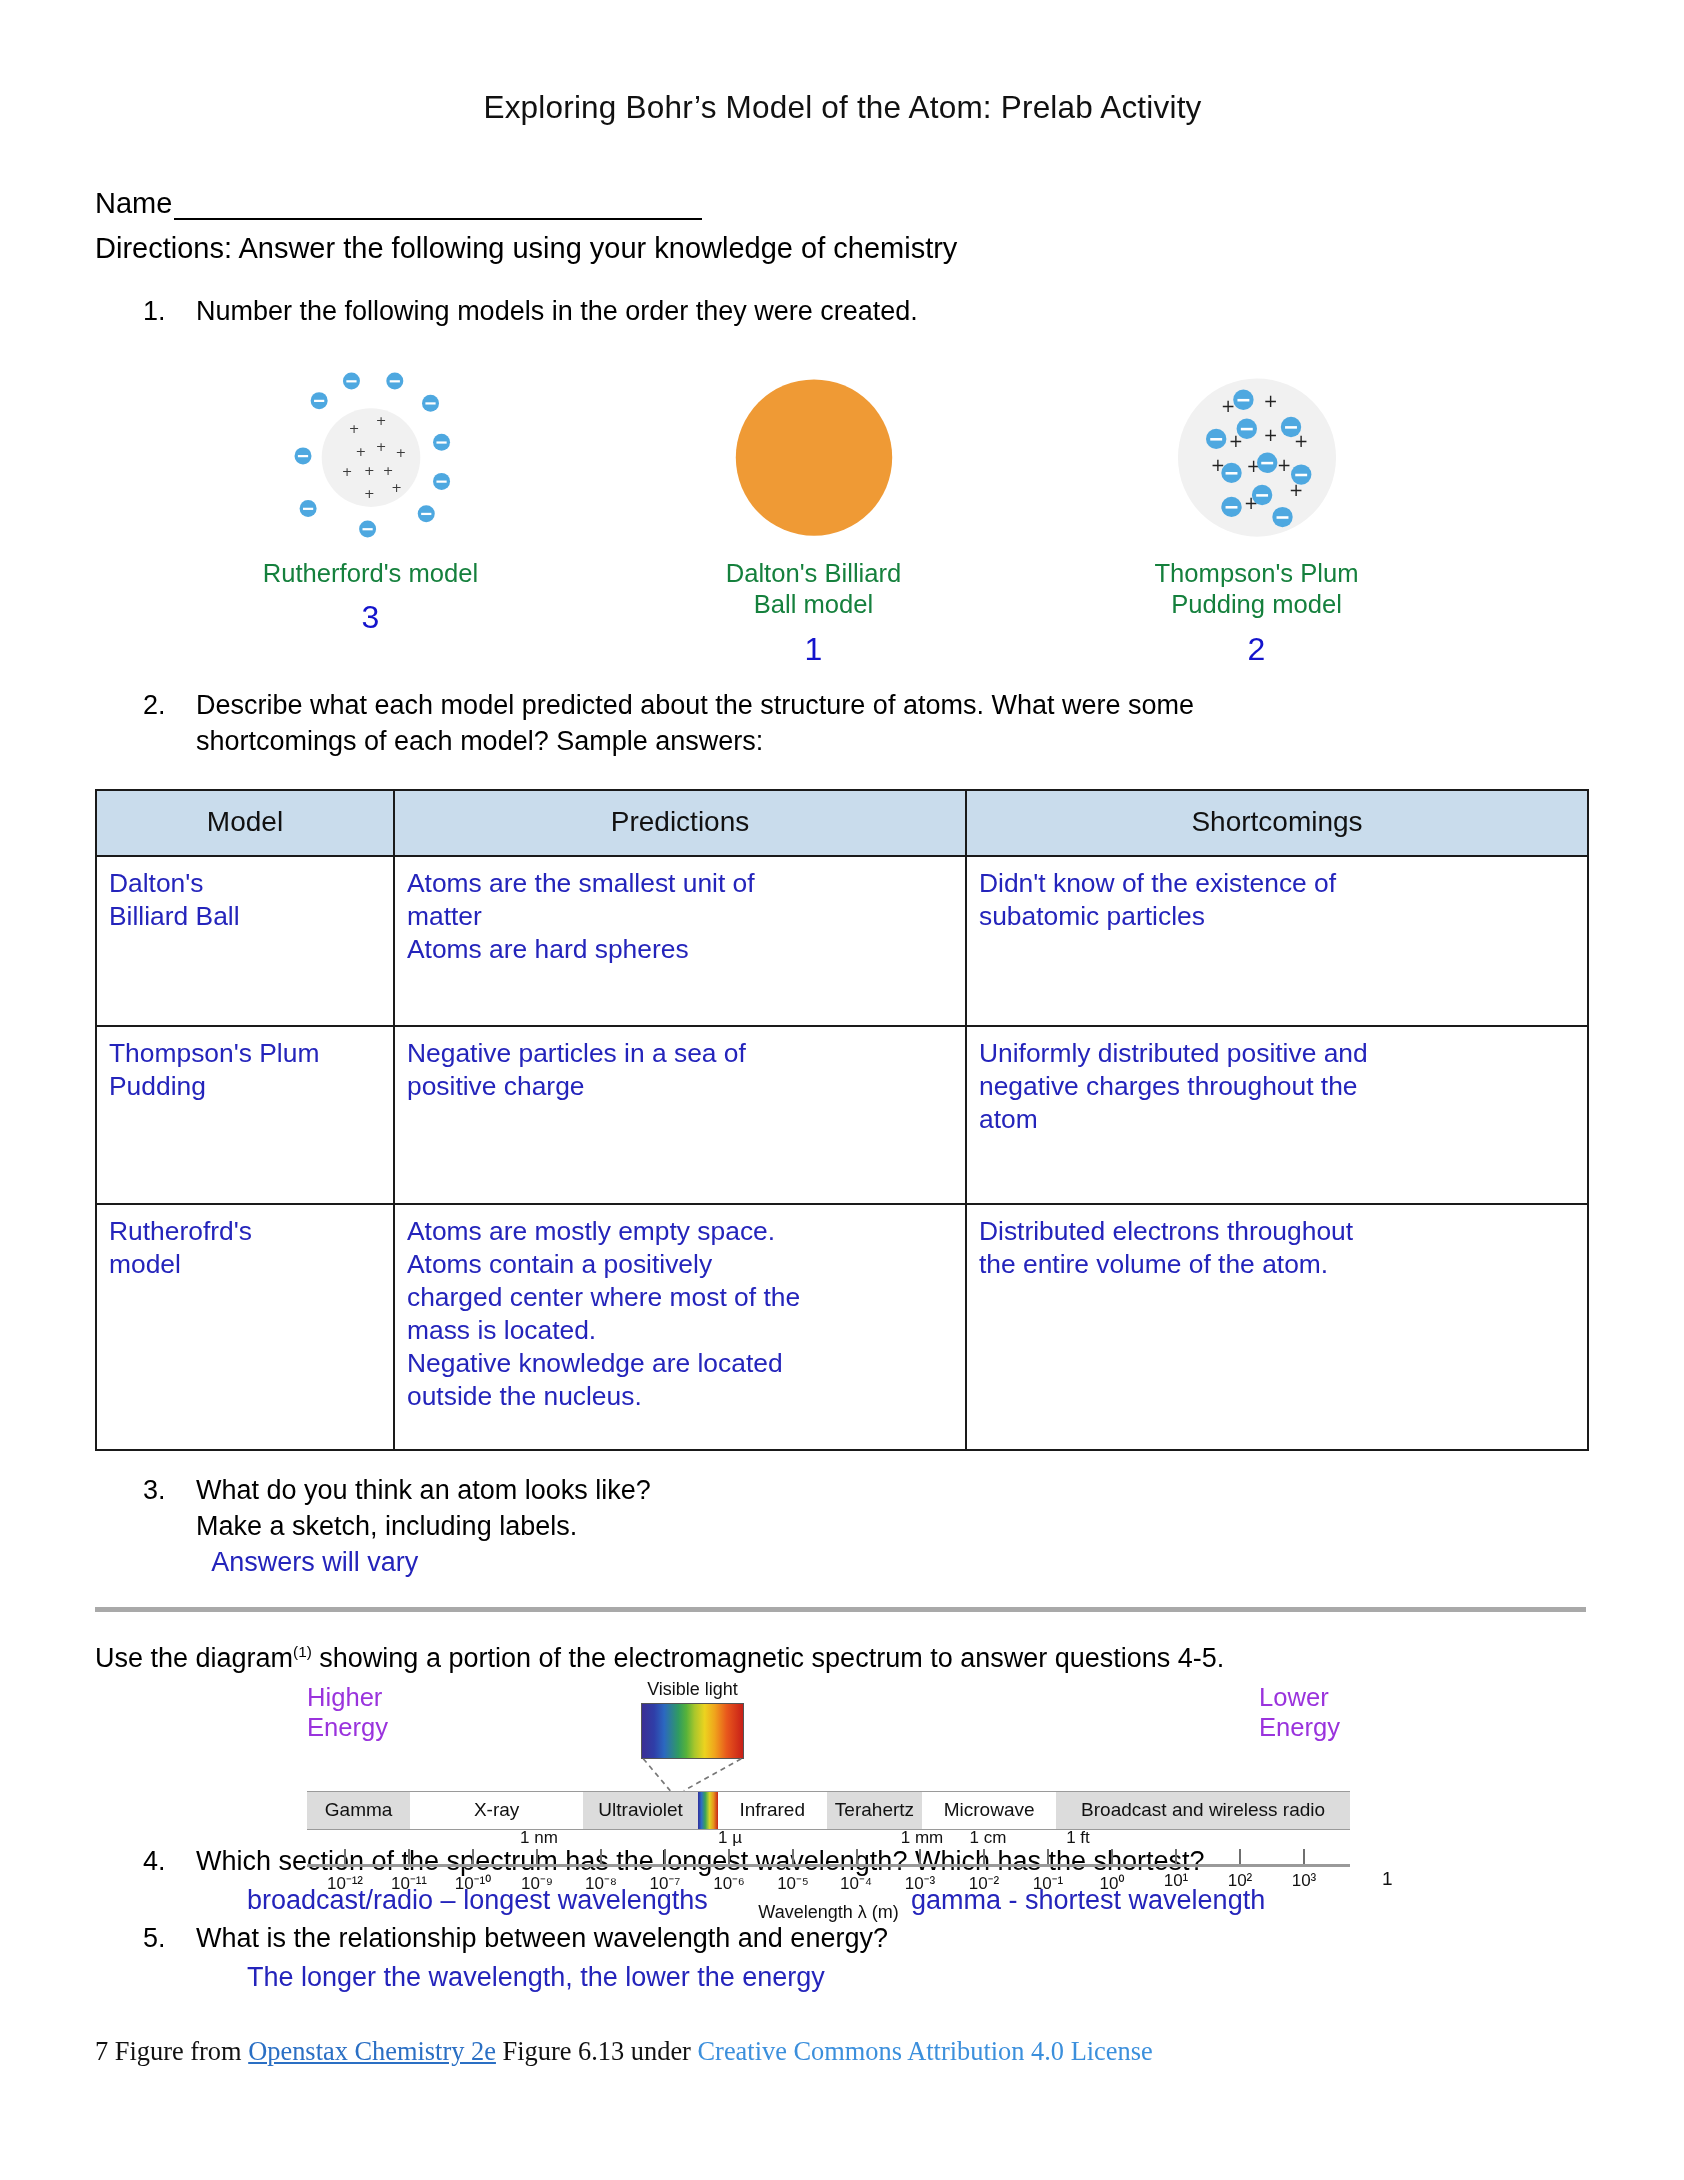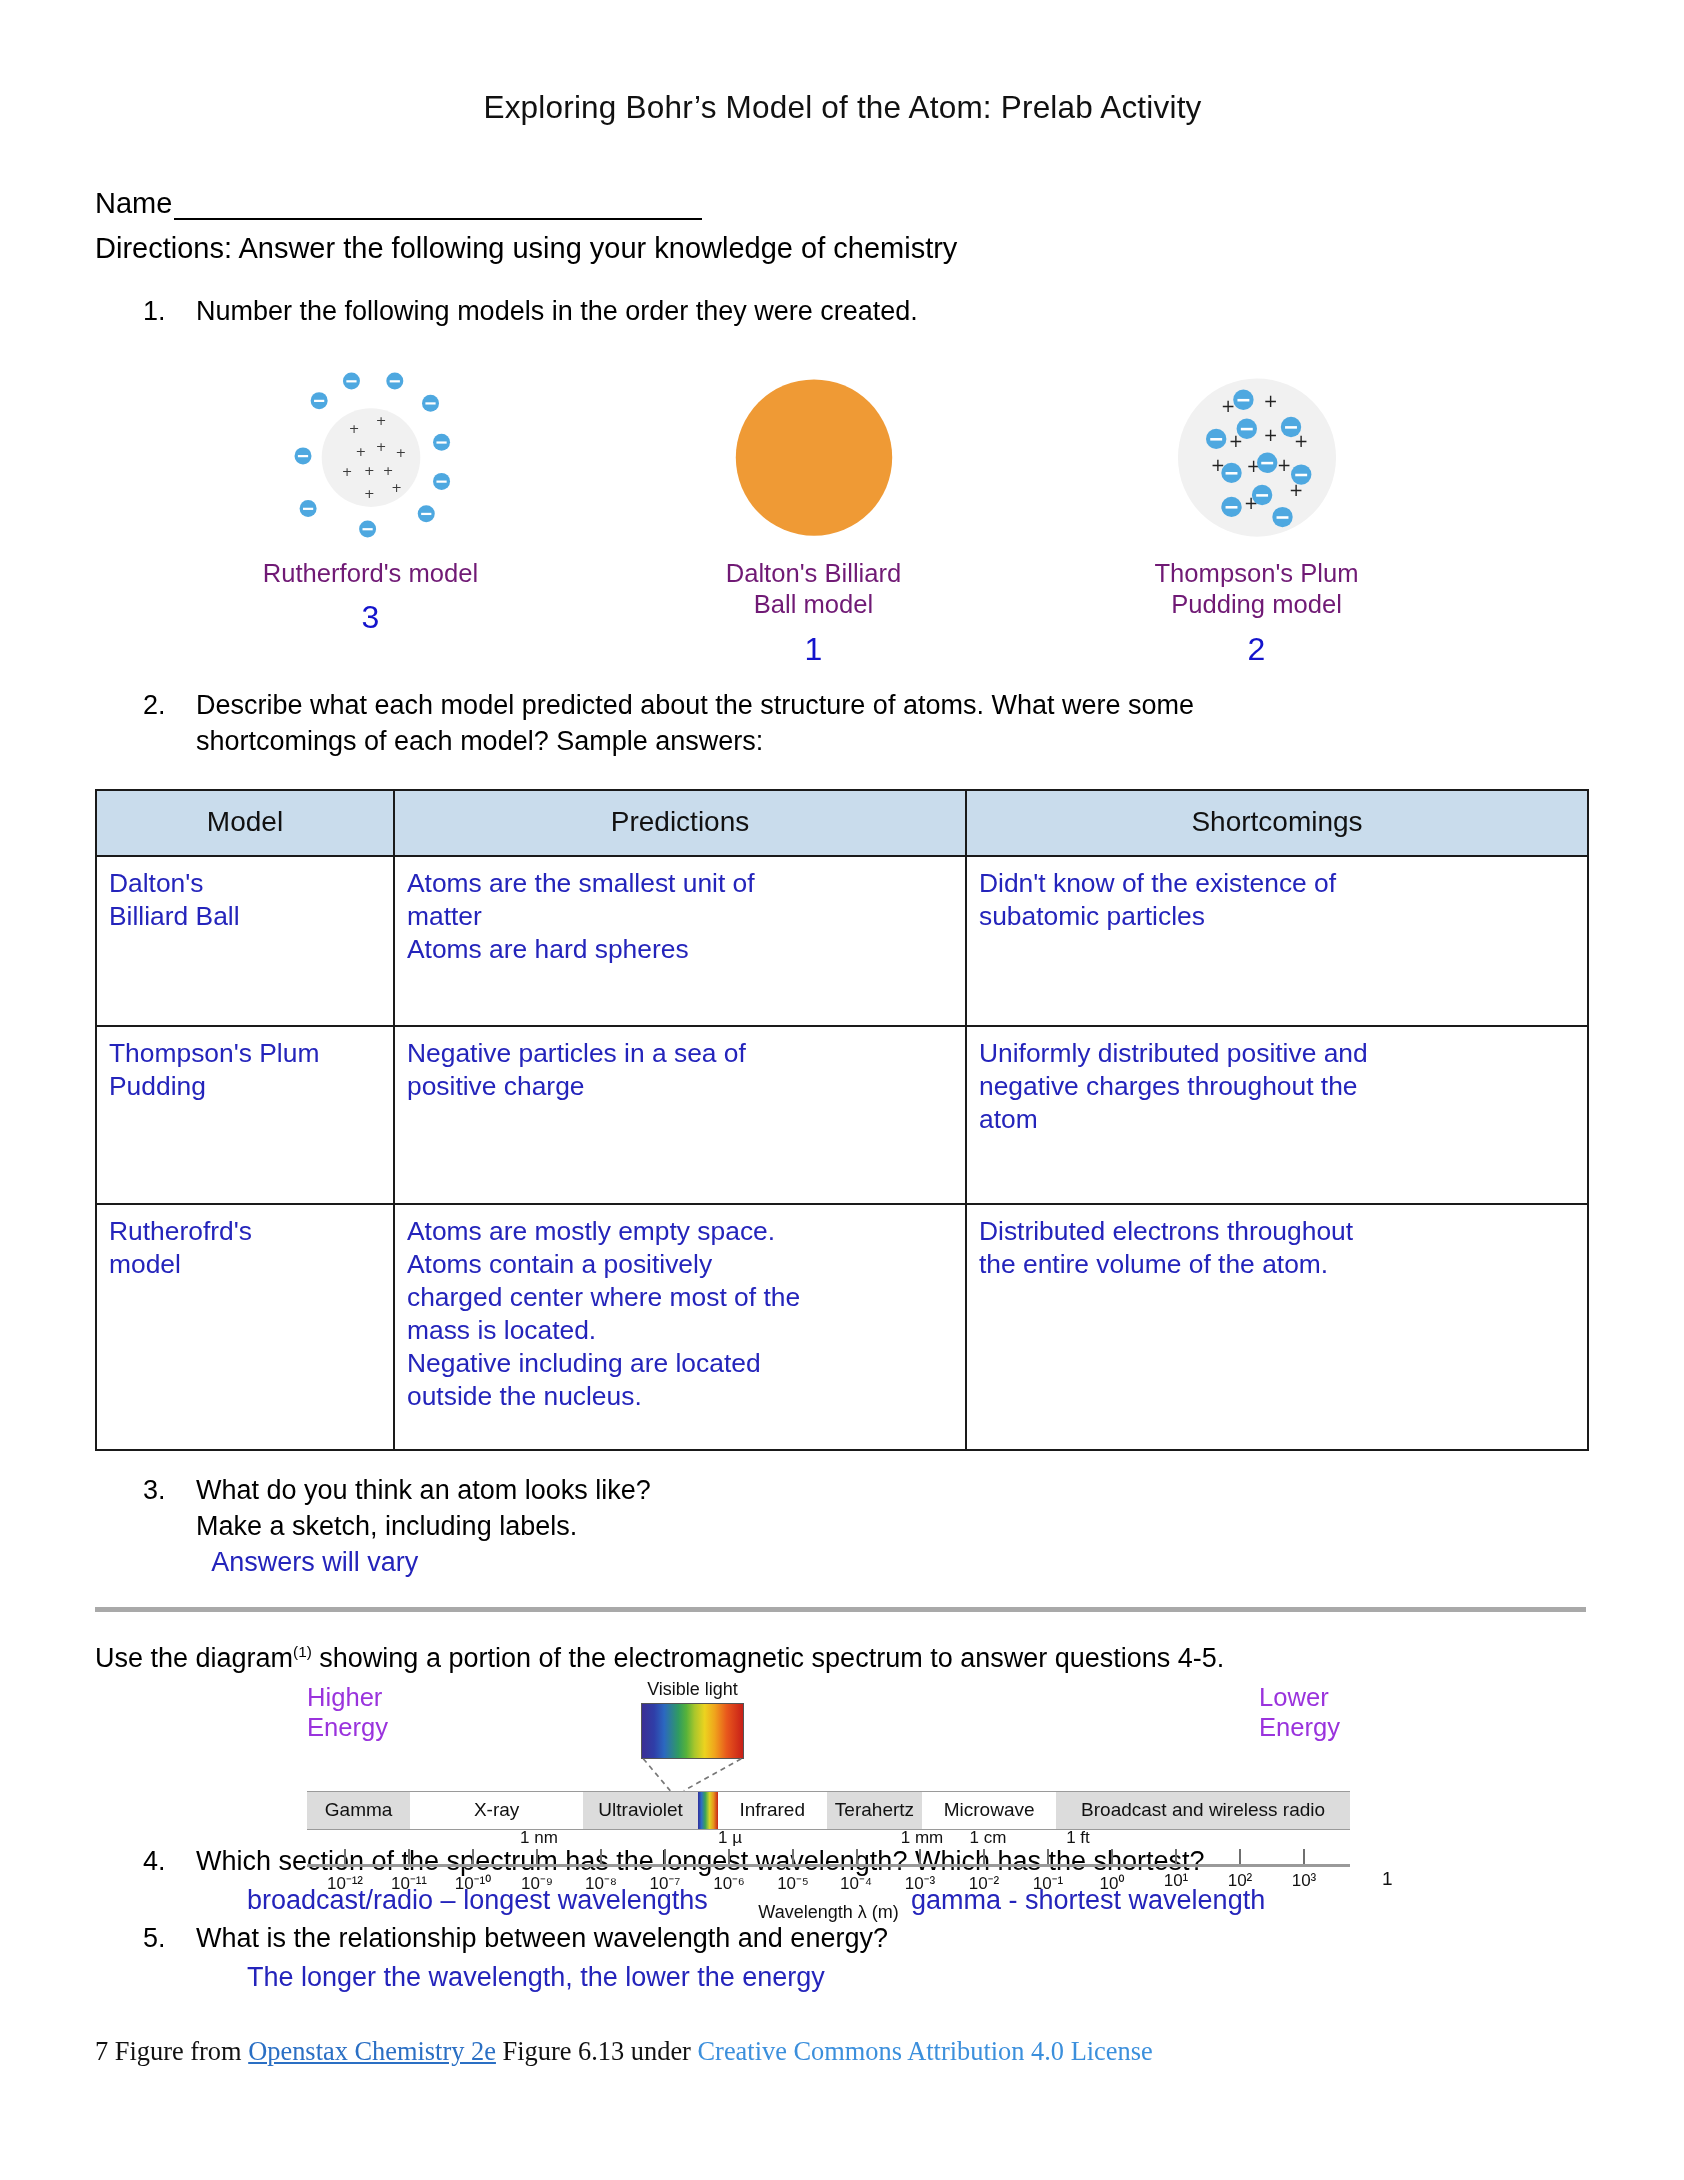--- a/index.html
+++ b/index.html
@@ -82,21 +82,21 @@
     width: 443px;
     text-align: center;
   }
   .model-art {
     height: 196px;
     position: relative;
   }
   .model-caption {
     font-size: 25.6px;
     line-height: 1.22;
-    color: #701a75;
+    color: #15803d;
   }
   .model-number {
     color: #1414cc;
     font-size: 32px;
     margin-top: 10.2px;
   }
   .atom-svg { display: block; margin: 0 auto; }
 
   
   table.models-table {
@@ -481,21 +481,21 @@
       <tr>
         <td class="cell-ruth">
           <span class="cell-line">Rutherofrd's</span>
           <span class="cell-line">model</span>
         </td>
         <td class="cell-ruth">
           <span class="cell-line">Atoms are mostly empty space.</span>
           <span class="cell-line">Atoms contain a positively</span>
           <span class="cell-line">charged center where most of the</span>
           <span class="cell-line">mass is located.</span>
-          <span class="cell-line">Negative including are located</span>
+          <span class="cell-line">Negative knowledge are located</span>
           <span class="cell-line">outside the nucleus.</span>
         </td>
         <td class="cell-ruth">
           <span class="cell-line">Distributed electrons throughout</span>
           <span class="cell-line">the entire volume of the atom.</span>
         </td>
       </tr>
     </tbody>
   </table>
 

